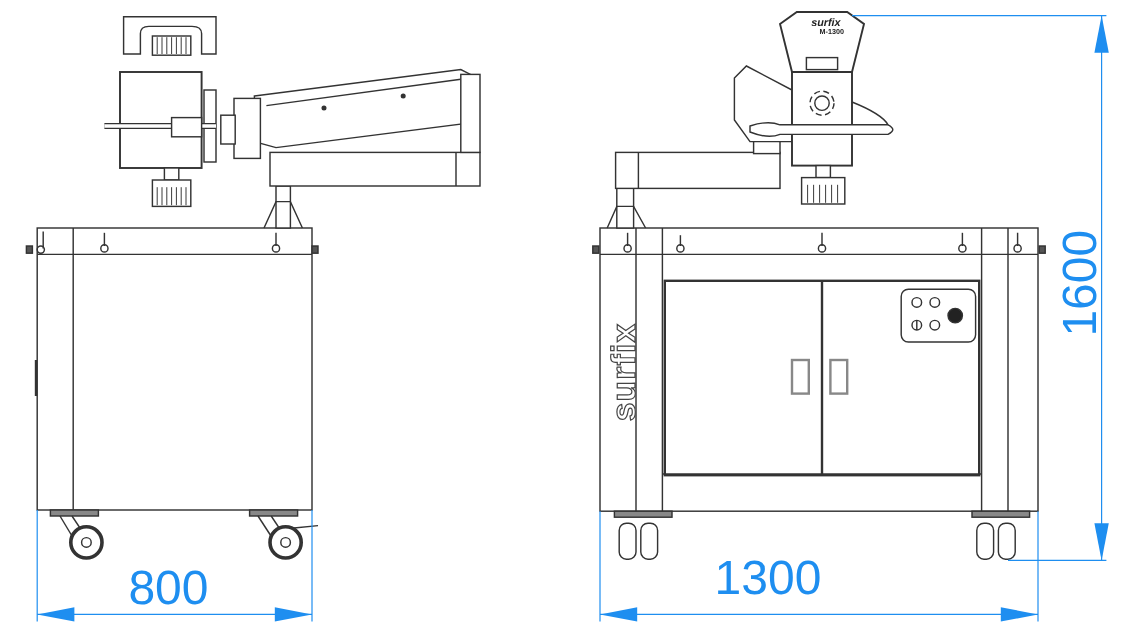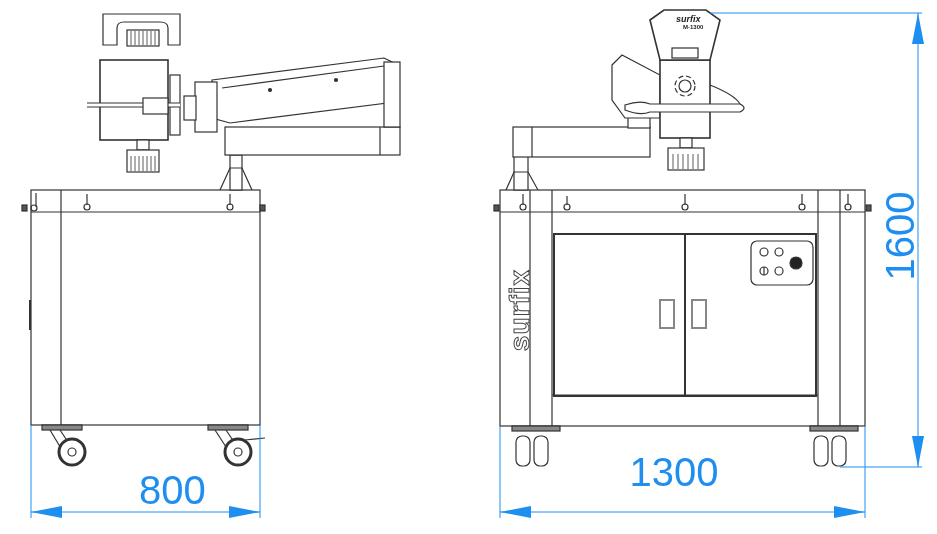--- a/index.html
+++ b/index.html
@@ -1,20 +1,20 @@
 <!DOCTYPE html>
 <html><head>
 <meta charset="utf-8">
 <style>
   html, body { margin: 0; padding: 0; background: #ffffff; }
   body { width: 937px; height: 534px; position: relative; overflow: hidden; font-family: "Liberation Sans", sans-serif; }
   svg { position: absolute; left: 0; top: 0; }
   .dim-label { position: absolute; color: #1e8ef0; font-family: "Liberation Sans", sans-serif; font-size: 40px; line-height: 1; }
-  .dim-800 { left: 107px; top: 470px; margin-left: 32px; }
-  .dim-1300 { left: 640px; top: 452px; transform: translateX(-50%); margin-left: 34px; }
+  .dim-800 { left: 107px; top: 470px; }
+  .dim-1300 { left: 640px; top: 462px; transform: translateX(-50%); }
   .dim-1600 { left: 900px; top: 236px; transform: translate(-50%, -50%) rotate(-90deg); }
   .brand-top { position: absolute; left: 676px; top: 14px; font-size: 9px; font-weight: bold; font-style: italic; color: #222; }
   .model-top { position: absolute; left: 683px; top: 24px; font-size: 6px; font-weight: bold; color: #222; }
   .brand-side { position: absolute; left: 520px; top: 310px; transform: translate(-50%,-50%) rotate(-90deg); font-size: 28px; font-weight: bold; color: #fff; -webkit-text-stroke: 1px #444; letter-spacing: 1px; }
 </style>
 </head>
 <body>
 
 <svg width="937" height="534" viewBox="0 0 937 534">
   <g fill="none" stroke="#333" stroke-width="1.2">

